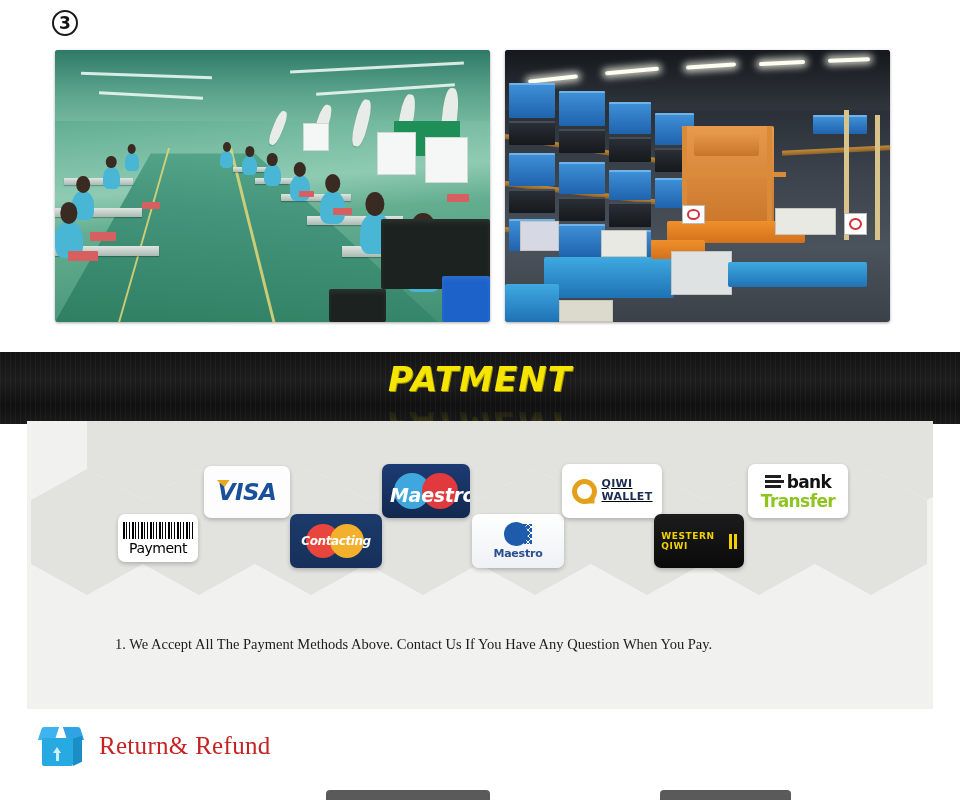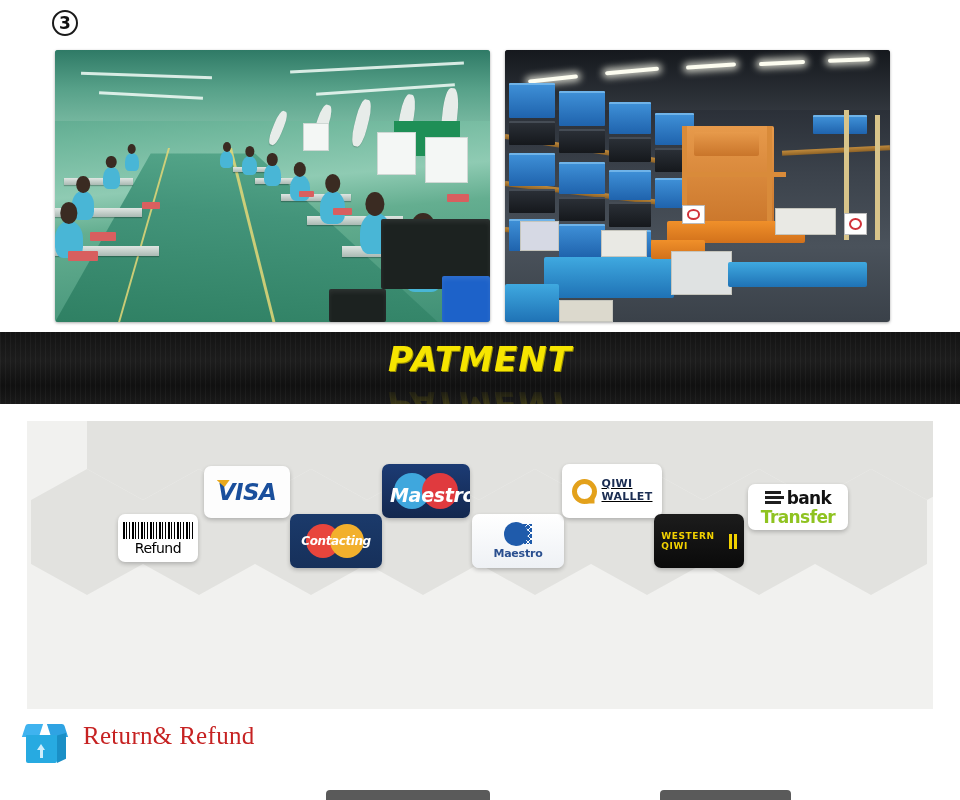--- a/index.html
+++ b/index.html
@@ -117,21 +117,21 @@
   }
   .fl-post { position:absolute; background:#d98b3a; }
   .orangebar{ position:absolute; background:linear-gradient(180deg,#f0902a,#d2711b); border-radius:2px; }
   .bluebar { position:absolute; background:linear-gradient(180deg,#3fa9e0,#1f72b5); border-radius:2px; }
   .whitebox { position:absolute; background:#e9e9e4; border:1px solid #c5c5bd; }
   .signred  { position:absolute; background:#fff; border:1px solid #bbb; }
   .signred::after{ content:""; position:absolute; inset:18%; border:2px solid #d0323a; border-radius:50%; }
 
   
   .pay-banner {
-    position:absolute; left:0; top:332px; width:960px; height:72px;
+    position:absolute; left:0; top:352px; width:960px; height:72px;
     background:
       repeating-linear-gradient(90deg,
         rgba(255,255,255,.035) 0px, rgba(255,255,255,.035) 1px,
         rgba(0,0,0,0) 1px, rgba(0,0,0,0) 5px),
       linear-gradient(180deg,#131313 0%,#1d1d1d 40%,#101010 75%,#1a1a1a 100%);
     overflow:hidden;
   }
   .pay-word {
     position:absolute; left:0; right:0; top:7px;
     text-align:center;
@@ -245,21 +245,21 @@
   
   .wunion { left:654px; top:514px; width:90px; height:54px;
     background:linear-gradient(180deg,#1c1c1c,#0a0a0a); }
   .wu-row { display:flex; align-items:center; gap:14px; }
   .wu-txt { font-family:"DejaVu Sans", sans-serif; font-weight:bold; font-size:9px;
     color:#f1d100; line-height:1.15; letter-spacing:.6px; text-align:left; }
   .wu-bars { display:flex; gap:2px; }
   .wu-bars i { display:block; width:3px; height:15px; background:#f1d100; }
 
   
-  .banktr { left:748px; top:484px; width:100px; height:46px; background:#fff;
+  .banktr { left:748px; top:464px; width:100px; height:54px; background:#fff;
     flex-direction:column; }
   .bt-row1 { display:flex; align-items:center; gap:3px; }
   .bt-lines { display:flex; flex-direction:column; gap:2px; }
   .bt-lines i { display:block; height:3px; background:#1f1f1f; }
   .bt-lines i:nth-child(1){ width:16px; }
   .bt-lines i:nth-child(2){ width:19px; }
   .bt-lines i:nth-child(3){ width:16px; }
   .bt-bank { font-family:"DejaVu Sans", sans-serif; font-weight:bold; font-size:17px;
     color:#121212; letter-spacing:-.6px; }
   .bt-transfer { font-family:"DejaVu Sans", sans-serif; font-weight:bold; font-size:17px;
@@ -267,21 +267,21 @@
 
   
   .terms {
     position:absolute; left:115px; top:633px; width:790px;
     font-family:"Liberation Serif", serif;
     font-size:14.5px; color:#1c1c1c; line-height:1.55;
   }
   .terms div { white-space:nowrap; }
 
   
-  .rr { position:absolute; left:24px; top:722px; height:48px; display:flex; align-items:flex-start; }
+  .rr { position:absolute; left:40px; top:722px; height:48px; display:flex; align-items:center; }
   .rr-icon { position:relative; width:42px; height:42px; flex:0 0 auto; }
   .rr-box-top {
     position:absolute; left:0; top:2px; width:42px; height:13px;
   }
   .rr-flapL { position:absolute; left:0; top:0; width:17px; height:13px;
     background:#3fb3ef; transform:skewX(-18deg); border-radius:2px 0 0 0; }
   .rr-flapR { position:absolute; right:0; top:0; width:17px; height:13px;
     background:#2fa3e3; transform:skewX(18deg); border-radius:0 2px 0 0; }
   .rr-body { position:absolute; left:2px; top:13px; width:31px; height:28px;
     background:#27aae1; border-radius:0 0 2px 2px; }
@@ -465,21 +465,21 @@
     <div class="hex" style="left:340px; top:79px;"></div>
     <div class="hex" style="left:452px; top:79px;"></div>
     <div class="hex" style="left:564px; top:79px;"></div>
     <div class="hex" style="left:676px; top:79px;"></div>
     <div class="hex" style="left:788px; top:79px;"></div>
   </div>
 </div>
 
 <div class="logo-card boleto">
   <div class="bar-strip"></div>
-  <div class="boleto-text">Refund</div>
+  <div class="boleto-text">Payment</div>
 </div>
 
 <div class="logo-card visa">
   <div class="visa-txt">
     <span class="visa-swoosh"></span>
     <span>VISA</span>
   </div>
 </div>
 
 <div class="logo-card mastercard">
@@ -535,20 +535,21 @@
         <i></i>
         <i></i>
         <i></i>
       </span>
     <span class="bt-bank">bank</span>
   </div>
   <div class="bt-transfer">Transfer</div>
 </div>
 
 <div class="terms">
+  <div>1. We Accept All The Payment Methods Above. Contact Us If You Have Any Question When You Pay.</div>
 </div>
 
 <div class="rr">
   <div class="rr-icon">
     <div class="rr-box-top">
       <span class="rr-flapL"></span>
         <span class="rr-flapR"></span>
     </div>
     <div class="rr-body"></div>
     <div class="rr-side"></div>

